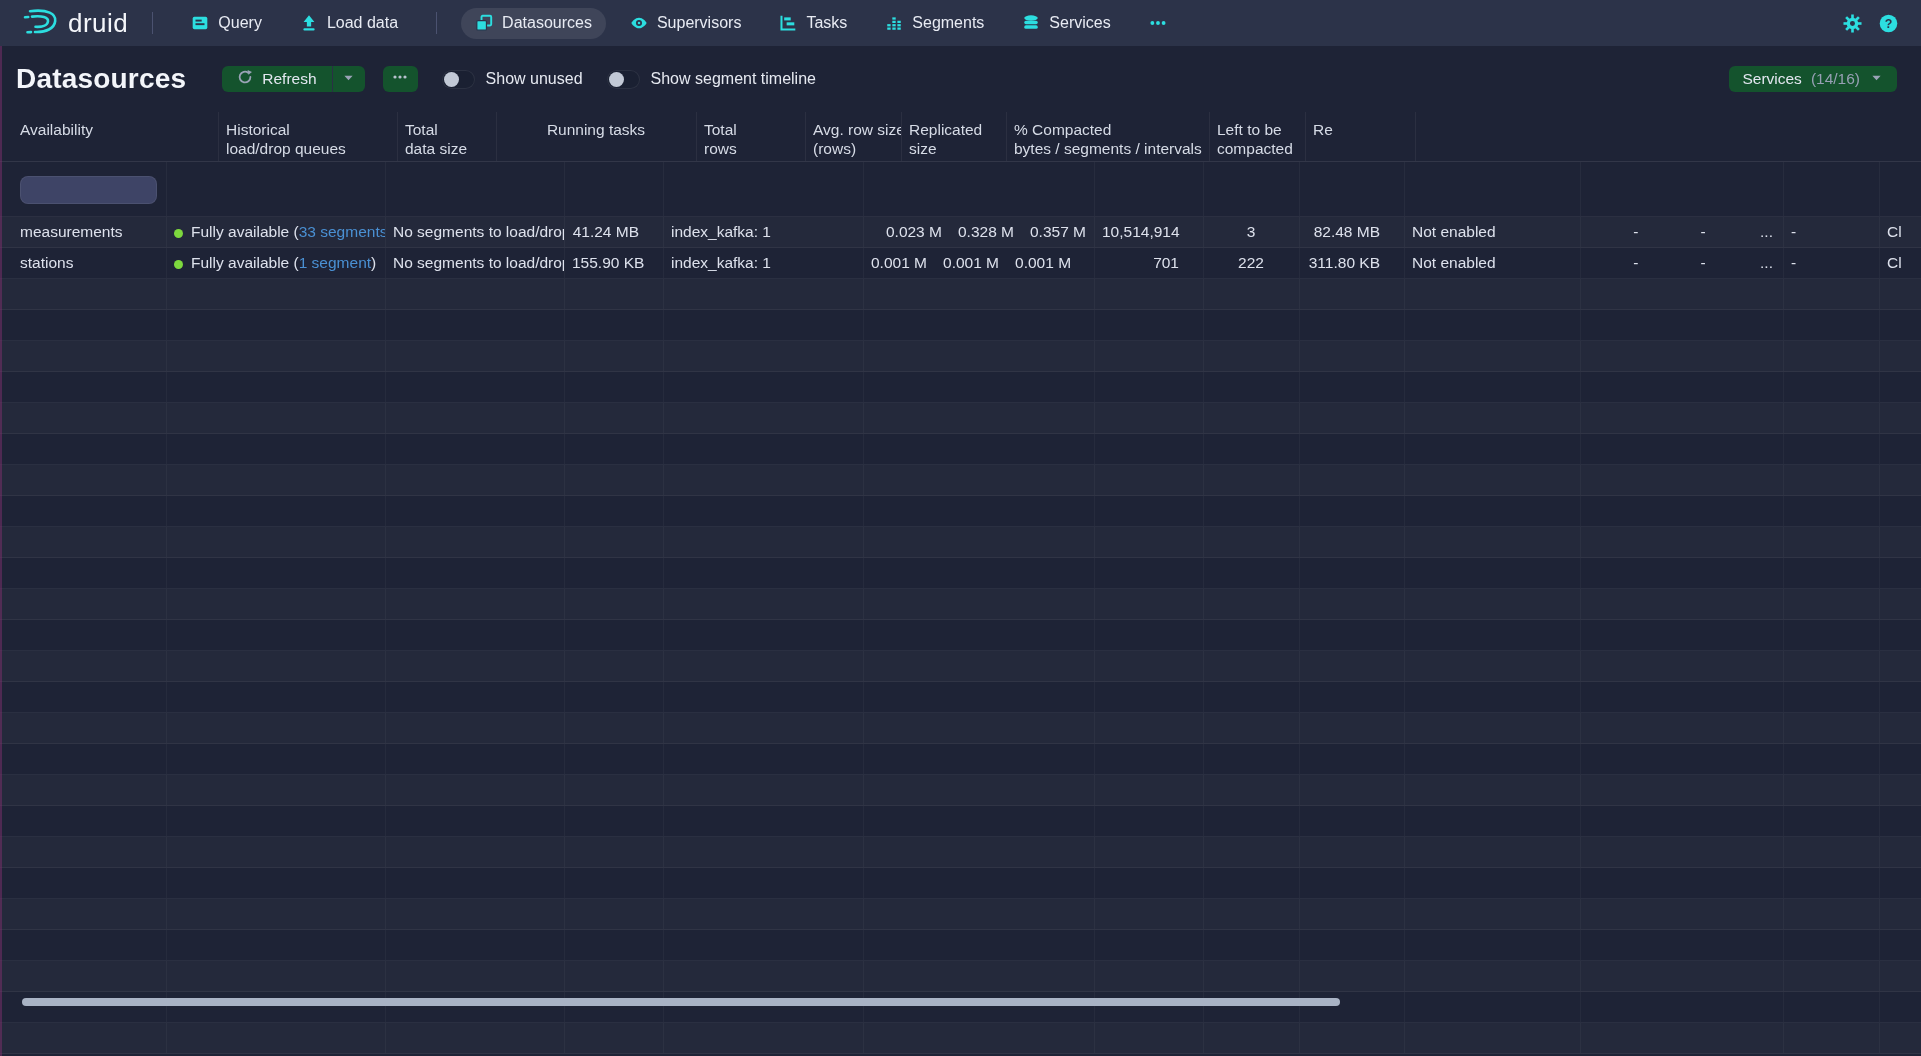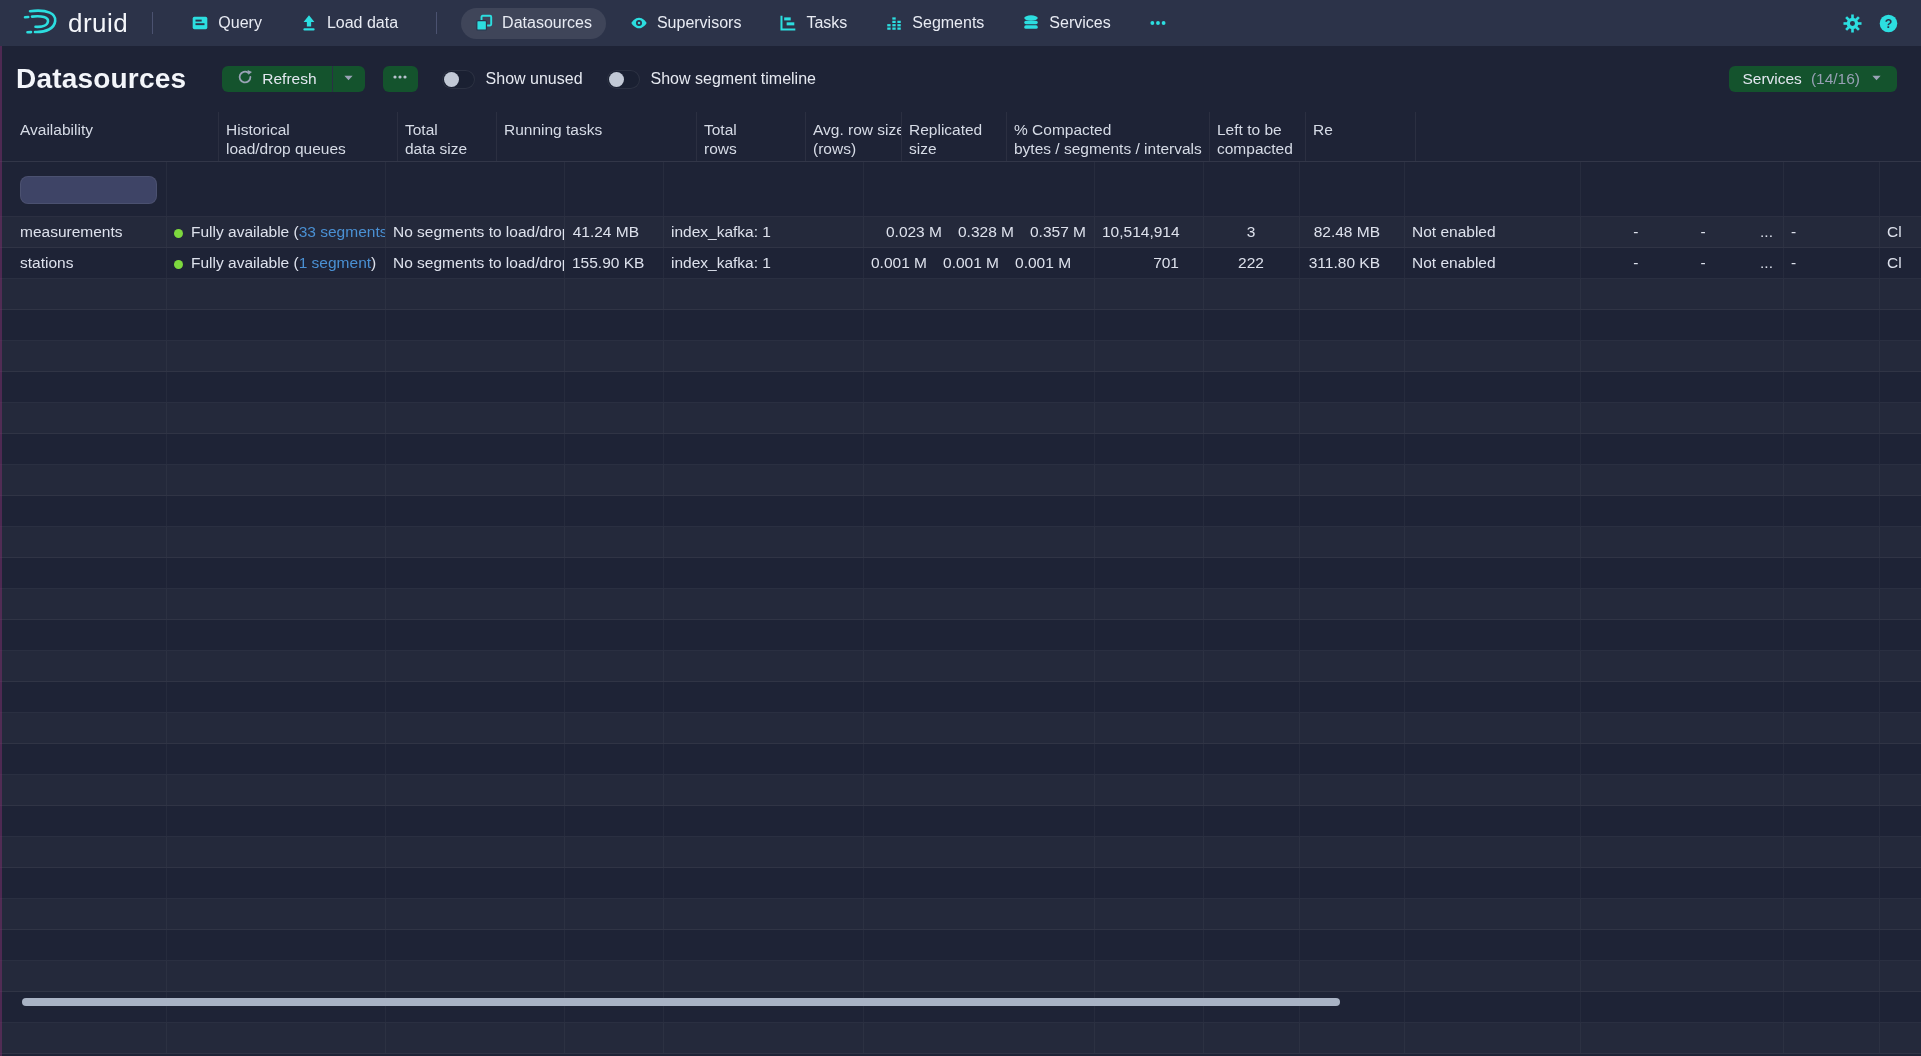--- a/index.html
+++ b/index.html
@@ -291,21 +291,21 @@
           <div>Availability</div>
         </div>
         <div class="th" style="width: 179px;">
           <div>Historical</div>
           <div>load/drop queues</div>
         </div>
         <div class="th" style="width: 99px;">
           <div>Total</div>
           <div>data size</div>
         </div>
-        <div class="th" style="width: 200px;">
+        <div class="th" style="width: 200px; text-align: center;">
           <div>Running tasks</div>
         </div>
         <div class="th" style="width: 109px;">
           <div>Total</div>
           <div>rows</div>
         </div>
         <div class="th" style="width: 96px;">
           <div>Avg. row size</div>
           <div>(rows)</div>
         </div>

